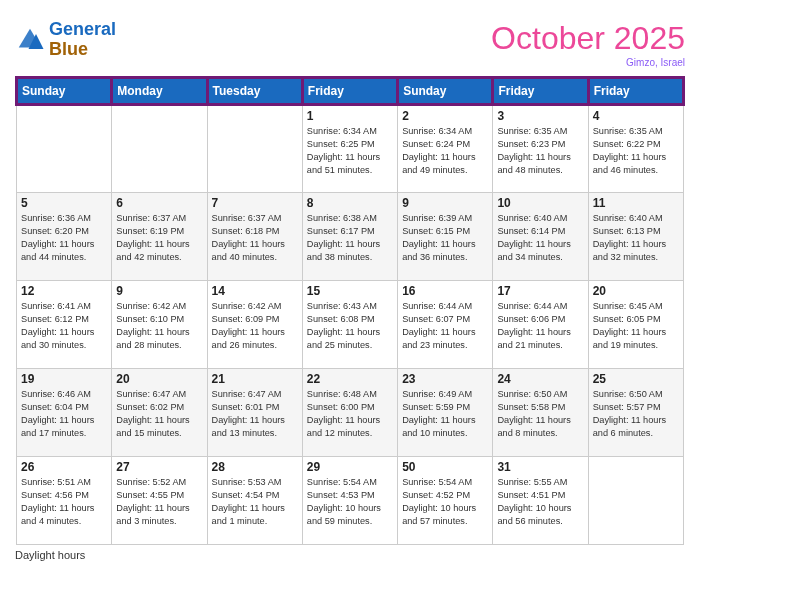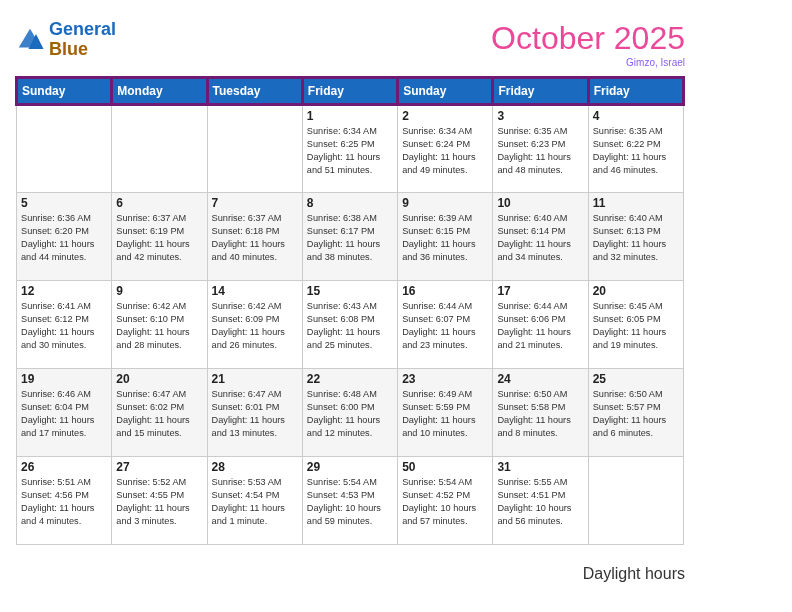--- a/index.html
+++ b/index.html
@@ -86,24 +86,23 @@
     }
     .day-info {
       line-height: 1.4;
       font-size: 9.2px;
       color: #333;
     }
     .empty-cell {
       background: #fff !important;
     }
     .legend {
-      margin-top: 20px;
-      font-size: 16px;
-      color: #333;
-      text-align: right;
+      margin-top: 4px;
+      font-size: 11px;
+      color: #333;
     }
   </style>
 </head>
 <body>
 
 <div class="page">
   <div class="header">
     <div class="logo">
       <svg class="logo-icon" viewBox="0 0 40 40">
         <polygon points="20,5 35,30 5,30" fill="#1a6abf" opacity="0.85"></polygon>

